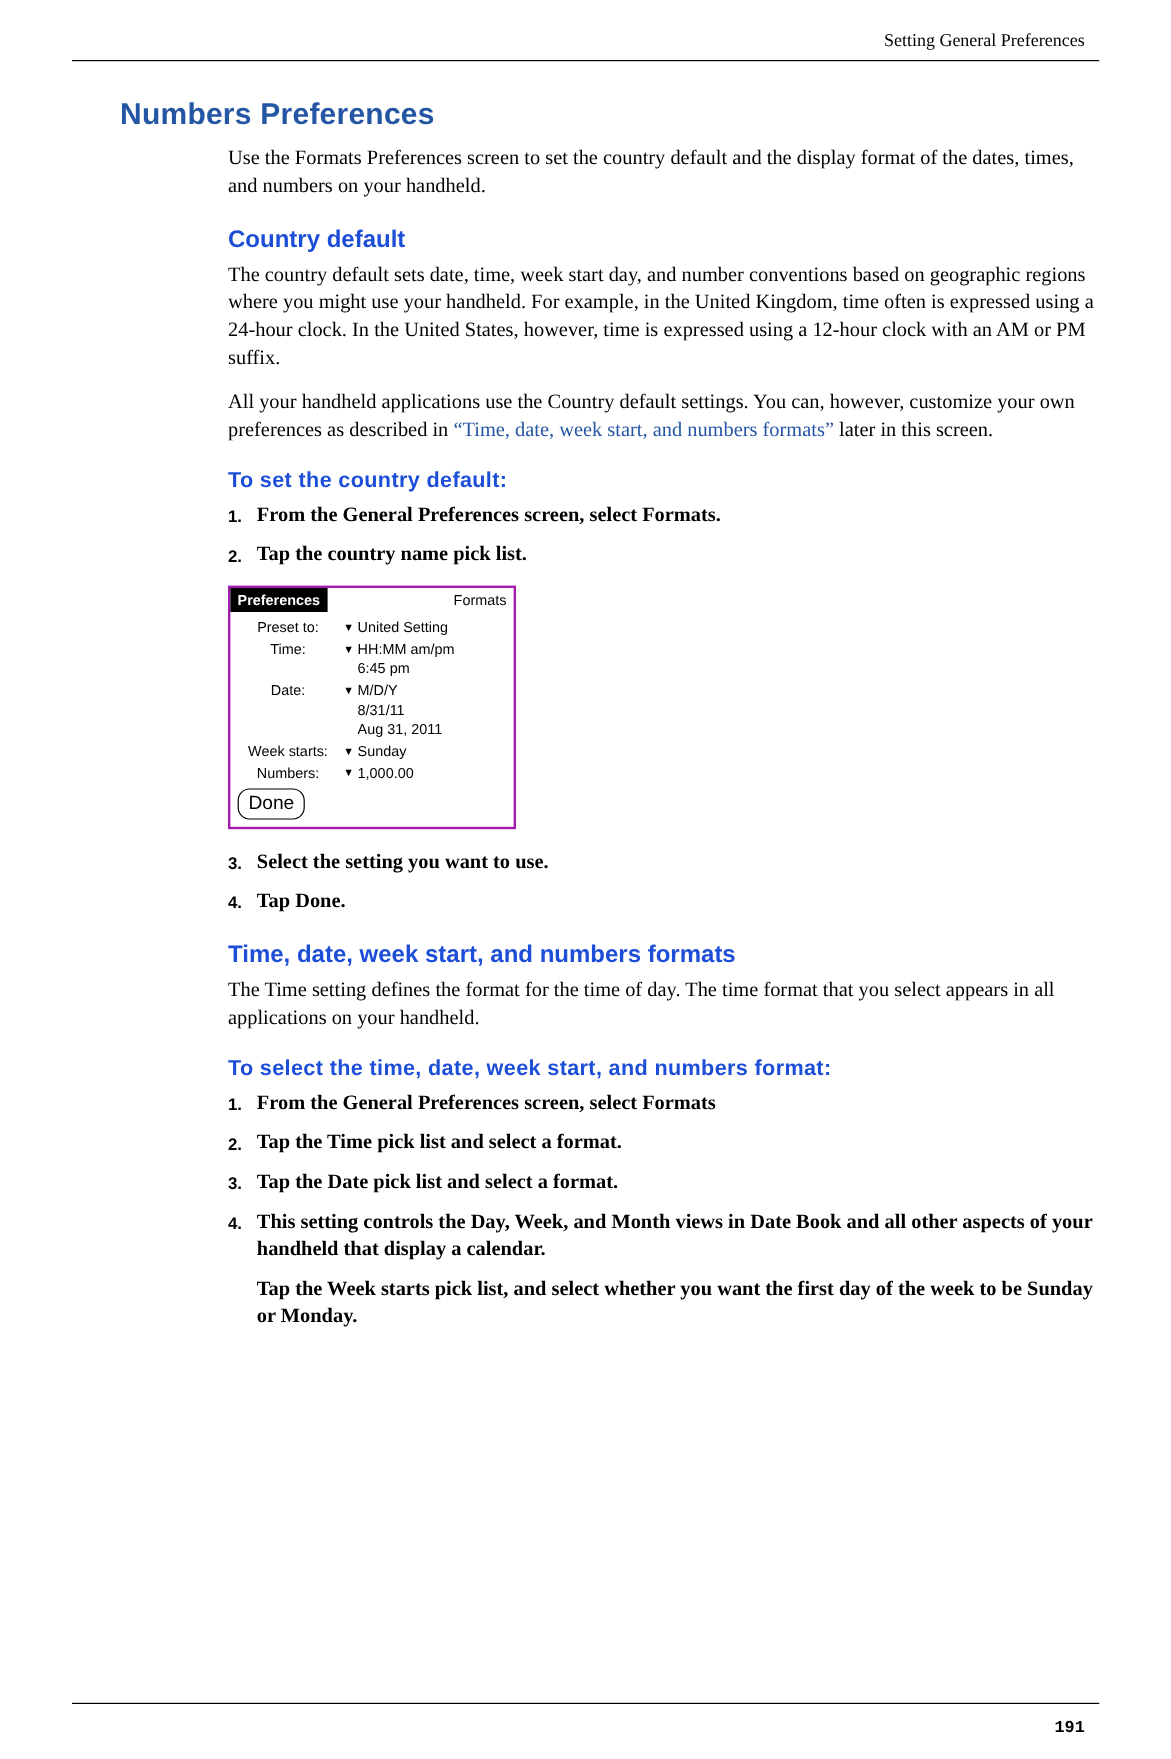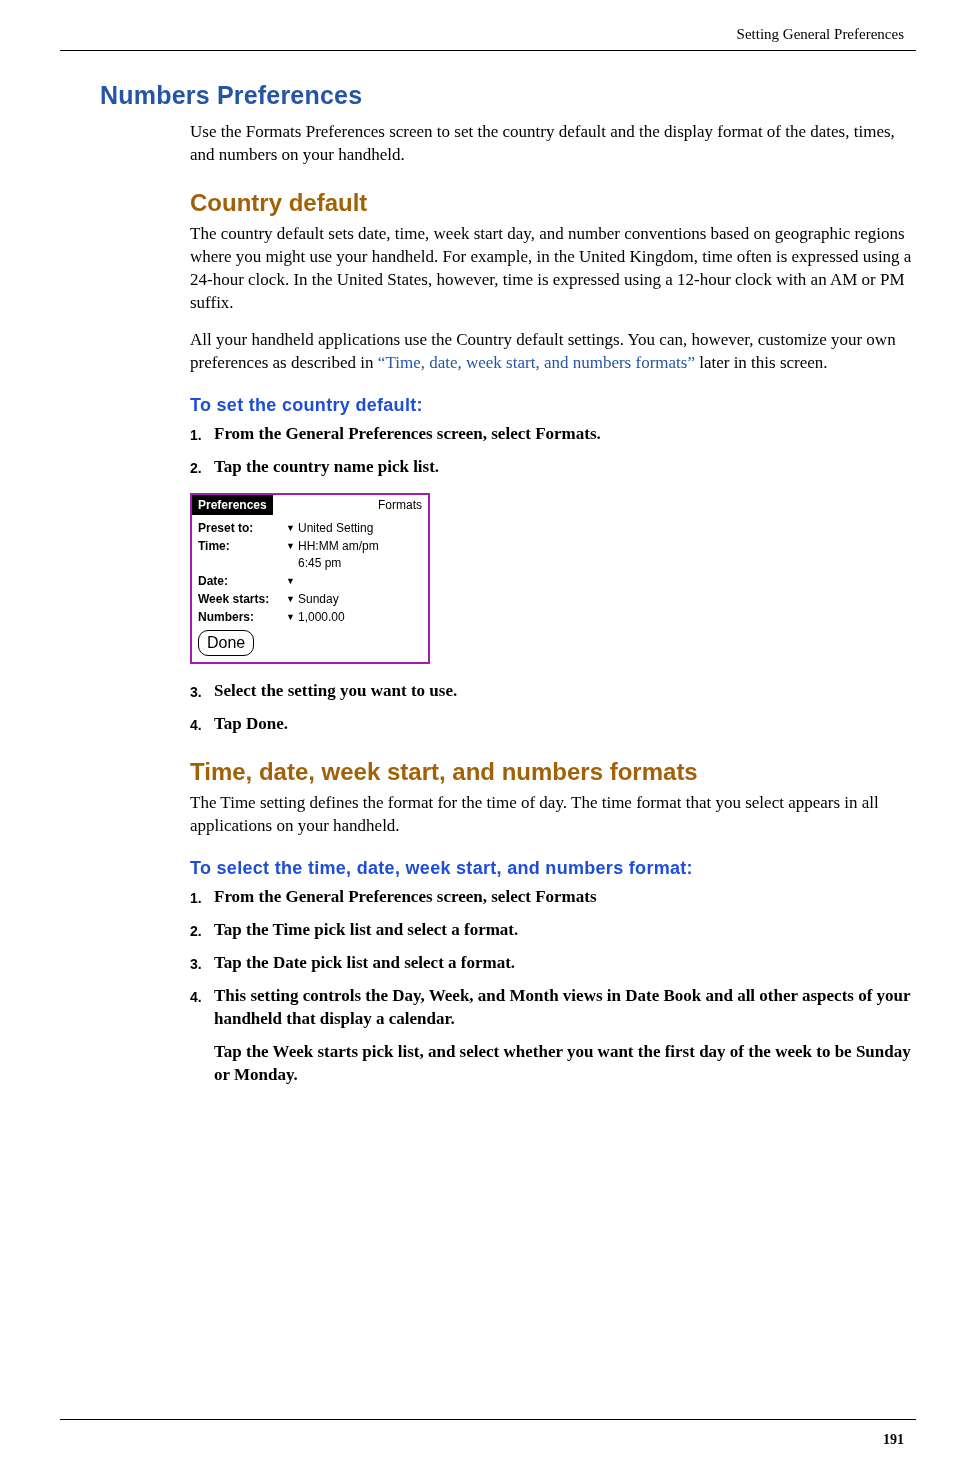--- a/index.html
+++ b/index.html
@@ -41,23 +41,23 @@
       font-stretch: condensed;
       color: #2456a4;
       font-weight: 600;
       font-size: 25px;
       margin: 0 0 8px -90px;
       letter-spacing: 0.2px;
     }
     h2.sub-blue {
       font-family: 'Arial Narrow', Arial, Helvetica, sans-serif;
       font-stretch: condensed;
-      color: #a16207;
+      color: #1d4ed8;
       font-weight: 600;
-      font-size: 24px;
+      font-size: 20px;
       margin: 20px 0 4px 0;
     }
     h3.proc {
       font-family: 'Arial Narrow', Arial, Helvetica, sans-serif;
       font-stretch: condensed;
       color: #1d4ed8;
       font-weight: 700;
       font-size: 18px;
       margin: 18px 0 6px 0;
       letter-spacing: 0.3px;
@@ -122,23 +122,23 @@
       font-size: 12px;
       padding-right: 6px;
     }
     .dev-row {
       display: flex;
       align-items: flex-start;
       padding: 1px 6px;
       line-height: 1.35;
     }
     .dev-label {
-      font-weight: 700;
+      font-weight: 400;
       width: 88px;
-      text-align: left;
+      text-align: center;
       padding-right: 4px;
       flex-shrink: 0;
     }
     .tri {
       width: 12px;
       flex-shrink: 0;
       font-size: 9px;
       padding-top: 2px;
     }
     .dev-val {
@@ -163,21 +163,21 @@
       left: 60px;
       right: 60px;
       bottom: 38px;
       border: none;
       border-top: 1px solid #000;
     }
     .page-num {
       position: absolute;
       right: 72px;
       bottom: 16px;
-      font-family: Liberation Serif, serif;
+      font-family: Liberation Mono, monospace;
       font-weight: 700;
       font-size: 14px;
     }
   </style>
 </head>
 <body>
 
 <div class="page">
 
   <div class="running-head">Setting General Preferences</div>
@@ -226,20 +226,25 @@
           <span class="dev-label">Time:</span>
           <span class="tri">▼</span>
           <span class="dev-val">
             <span class="dev-val-sub">HH:MM am/pm</span>
             <span class="dev-val-sub">6:45 pm</span>
           </span>
         </div>
         <div class="dev-row">
           <span class="dev-label">Date:</span>
           <span class="tri">▼</span>
+          <span class="dev-val">
+            <span class="dev-val-sub">M/D/Y</span>
+            <span class="dev-val-sub">8/31/11</span>
+            <span class="dev-val-sub">Aug 31, 2011</span>
+          </span>
         </div>
         <div class="dev-row">
           <span class="dev-label">Week starts:</span>
           <span class="tri">▼</span>
           <span class="dev-val">Sunday</span>
         </div>
         <div class="dev-row">
           <span class="dev-label">Numbers:</span>
           <span class="tri">▼</span>
           <span class="dev-val">1,000.00</span>

